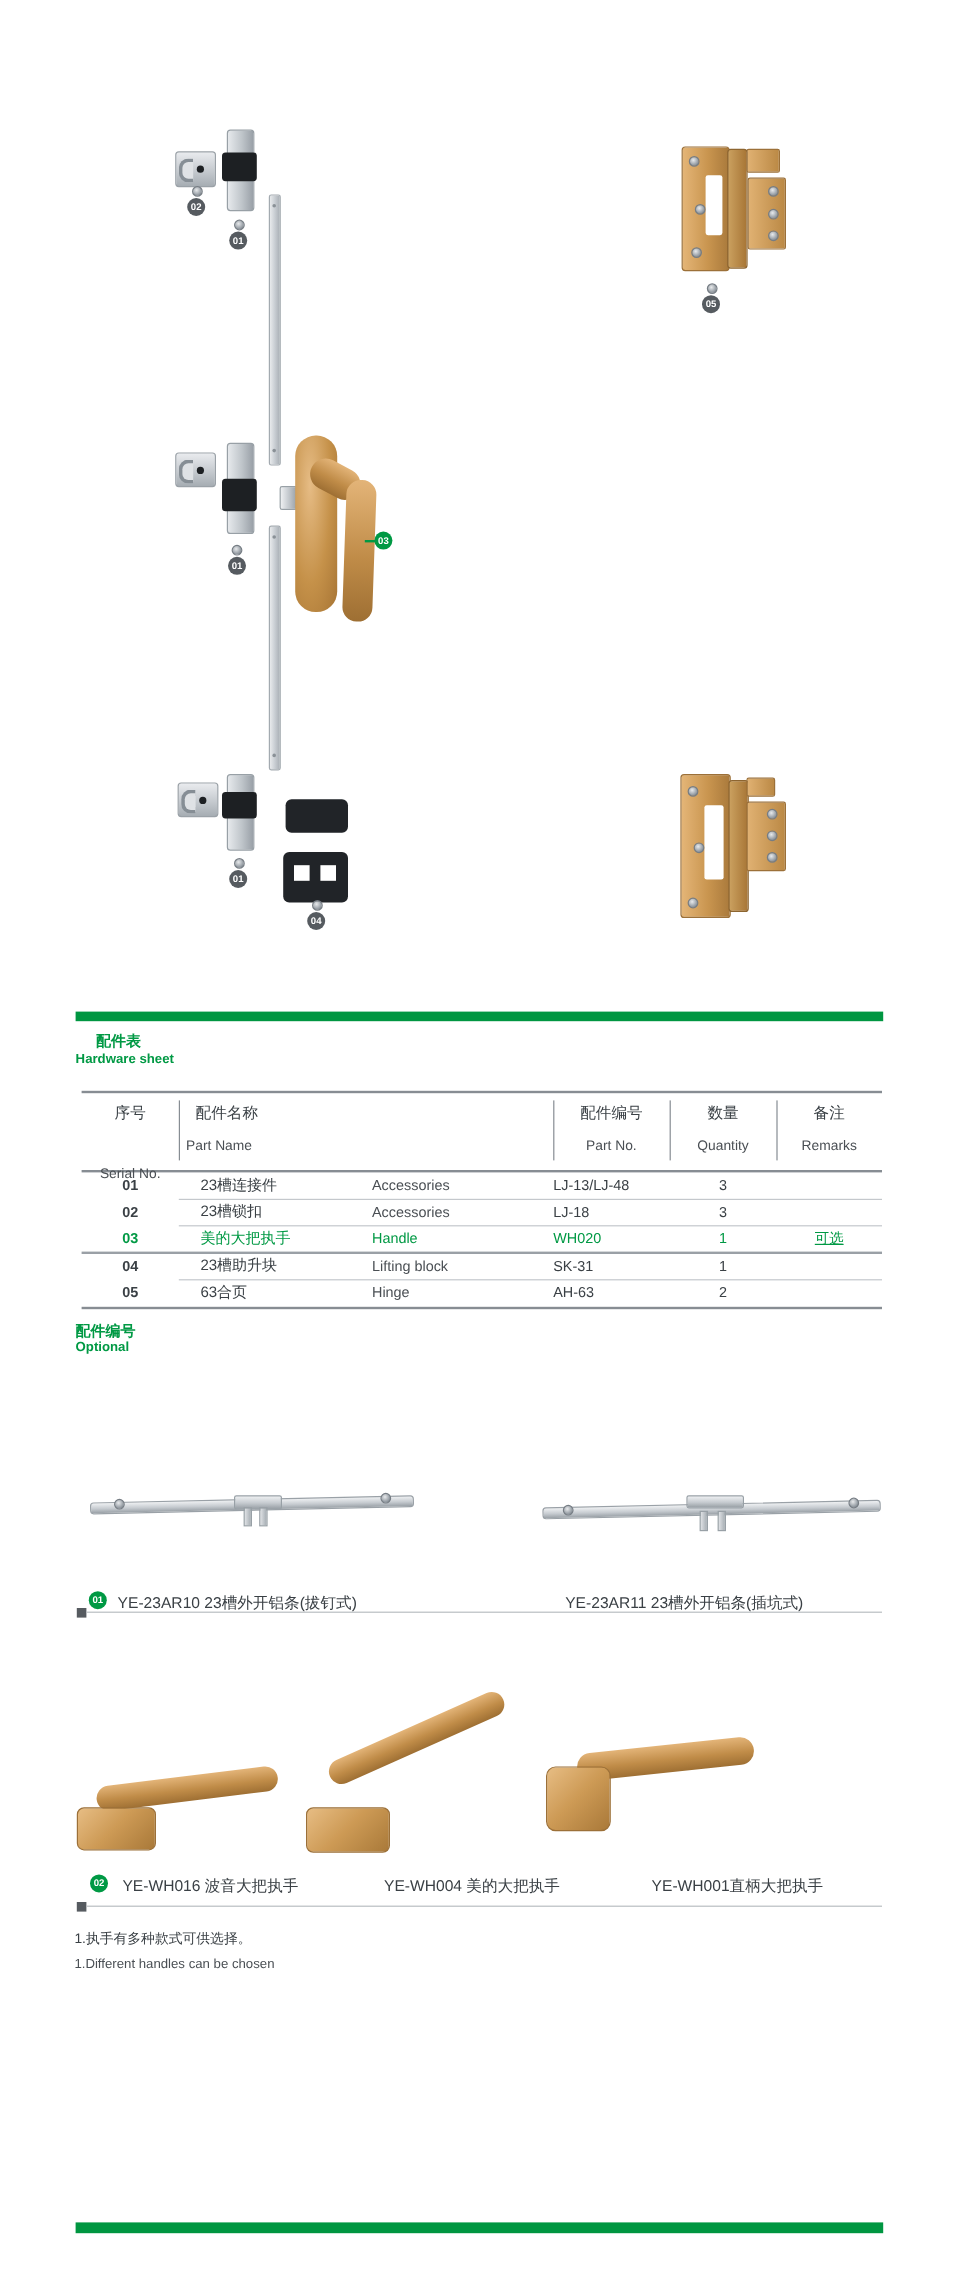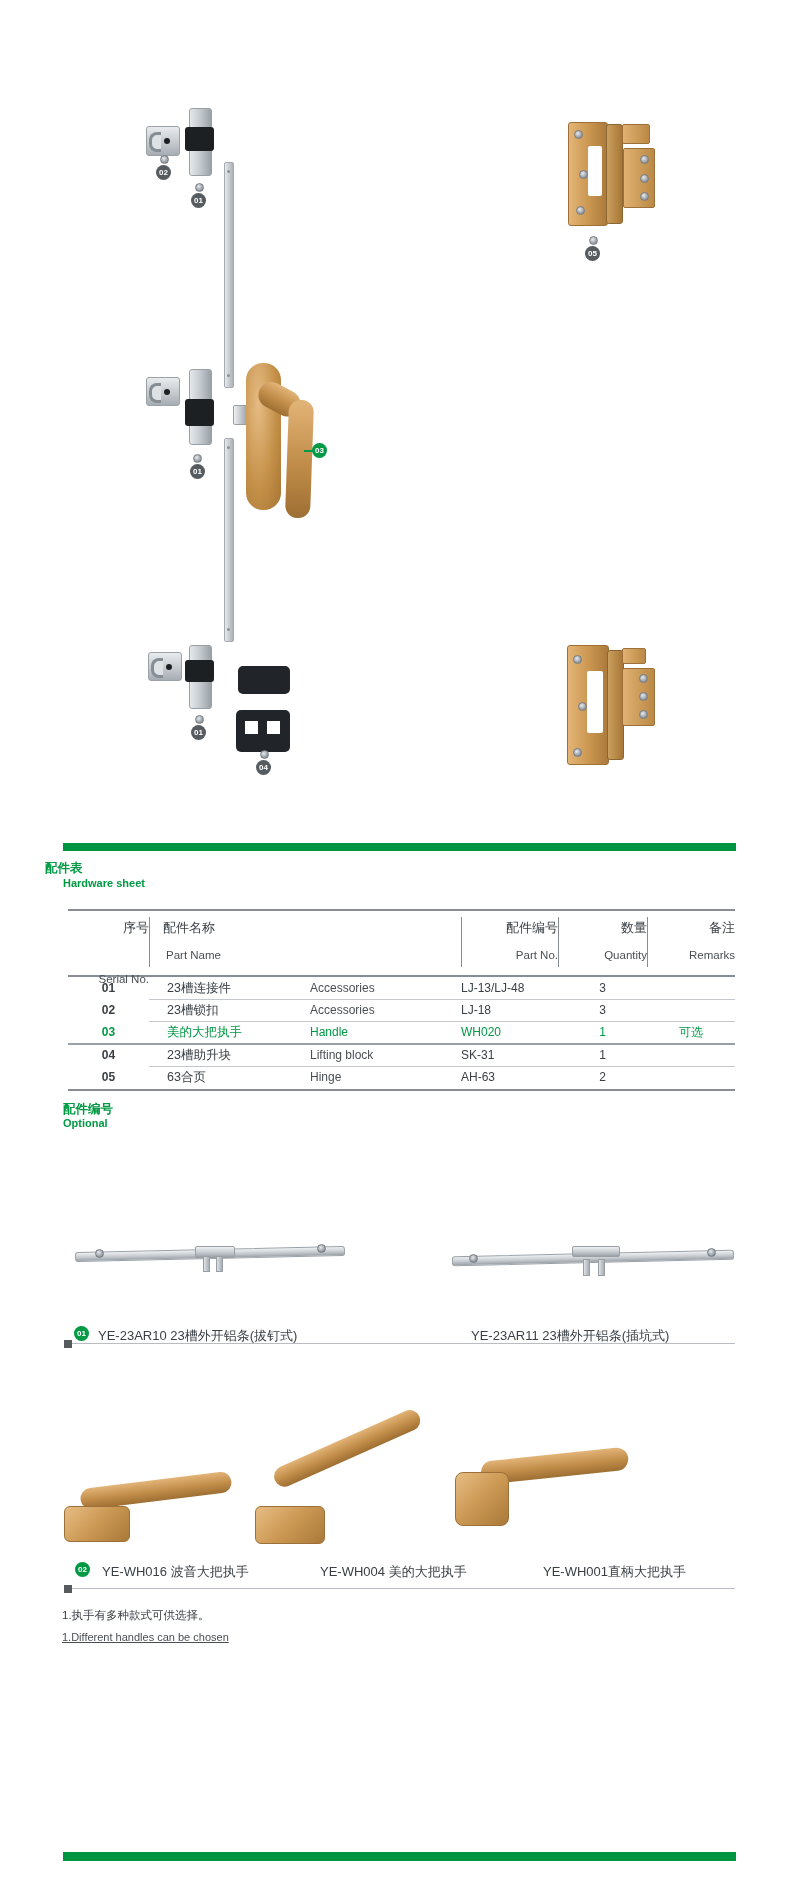--- a/index.html
+++ b/index.html
@@ -40,39 +40,39 @@
   .t-cn{color:#009944;font-size:12.5px;font-weight:bold;}
   .t-en{color:#009944;font-size:11px;font-weight:bold;}
 
   
   .hw-table{left:68px;top:909px;width:667px;height:178px;
       border-top:2px solid #878d93;border-bottom:2px solid #878d93;}
   .hw-head{position:absolute;top:0;left:0;width:667px;height:64px;border-bottom:2px solid #878d93;}
   .vdiv{position:absolute;top:6px;bottom:8px;width:1px;background:#878d93;}
   .hcn{position:absolute;top:8px;font-size:13px;color:#3a4045;}
   .hen{position:absolute;top:38px;font-size:11.5px;color:#4a4f54;}
-  .cen{text-align:right;}
+  .cen{text-align:center;}
   .hw-body{position:absolute;top:66px;left:0;width:667px;height:112px;}
   .hw-row{position:absolute;left:0;width:667px;height:22px;}
   .cell{position:absolute;top:50%;transform:translateY(-50%);font-size:12px;white-space:nowrap;}
   .c-no{left:0;width:81px;text-align:center;font-weight:bold;}
   .c-ncn{left:99px;font-size:12.5px;}
   .c-nen{left:242px;color:#4a4f54;}
   .c-part{left:393px;width:97px;}
   .c-qty{left:490px;width:89px;text-align:center;}
-  .c-rem{left:579px;width:88px;text-align:center;}
+  .c-rem{left:579px;width:88px;text-align:center;text-decoration:underline;}
   .hw-row.hl .cell{color:#009944;}
   .rline{position:absolute;height:1px;background:#c4c8cc;}
   .rline.dark{height:2px;background:#9aa0a6;}
 
   .img-label{font-size:13px;color:#3a4045;white-space:nowrap;}
   .divider-line{height:1px;background:#b9bdc1;}
   .divider-sq{width:8px;height:8px;background:#565b60;}
   .note1{font-size:11.5px;color:#3a4045;}
-  .note2{font-size:11px;color:#4a4f54;text-decoration:underline;}
+  .note2{font-size:11px;color:#4a4f54;}
 </style>
 </head>
 <body>
 
 <div class="page">
 
   <div class="abs" style="left:0;top:0;width:800px;height:840px;">
 
     <div class="abs clamp" style="left:146px;top:126px;width:32px;height:28px;"></div>
     <div class="abs keeper" style="left:189px;top:108px;width:21px;height:66px;"></div>
@@ -132,34 +132,34 @@
     <div class="abs screw" style="left:573px;top:748px;"></div>
     <div class="abs hinge-knuckle" style="left:607px;top:650px;width:15px;height:108px;"></div>
     <div class="abs hinge-flange" style="left:622px;top:648px;width:22px;height:14px;"></div>
     <div class="abs hinge-flange" style="left:622px;top:668px;width:31px;height:56px;"></div>
     <div class="abs screw" style="left:639px;top:674px;"></div>
     <div class="abs screw" style="left:639px;top:692px;"></div>
     <div class="abs screw" style="left:639px;top:710px;"></div>
   </div>
 
   <div class="abs green-bar" style="left:63px;top:843px;width:673px;height:8px;"></div>
-  <div class="abs t-cn" style="left:45px;top:860px;">配件表</div>
+  <div class="abs t-cn" style="left:80px;top:860px;">配件表</div>
   <div class="abs t-en" style="left:63px;top:877px;">Hardware sheet</div>
 
   <div class="abs hw-table">
     <div class="hw-head">
       <div class="vdiv" style="left:81px;"></div>
       <div class="vdiv" style="left:393px;"></div>
       <div class="vdiv" style="left:490px;"></div>
       <div class="vdiv" style="left:579px;"></div>
 
       <div class="hcn cen" style="left:0;width:81px;">序号</div>
       <div class="hen cen" style="left:0;width:81px;margin-top:24px;">Serial No.</div>
       <div class="hcn" style="left:95px;">配件名称</div>
-      <div class="hen" style="left:98px;">Part Name</div>
+      <div class="hen" style="left:87px;">Part Name</div>
       <div class="hcn cen" style="left:393px;width:97px;">配件编号</div>
       <div class="hen cen" style="left:393px;width:97px;">Part No.</div>
       <div class="hcn cen" style="left:490px;width:89px;">数量</div>
       <div class="hen cen" style="left:490px;width:89px;">Quantity</div>
       <div class="hcn cen" style="left:579px;width:88px;">备注</div>
       <div class="hen cen" style="left:579px;width:88px;">Remarks</div>
     </div>
 
     <div class="hw-body">
       <div class="hw-row" style="top:0;">

